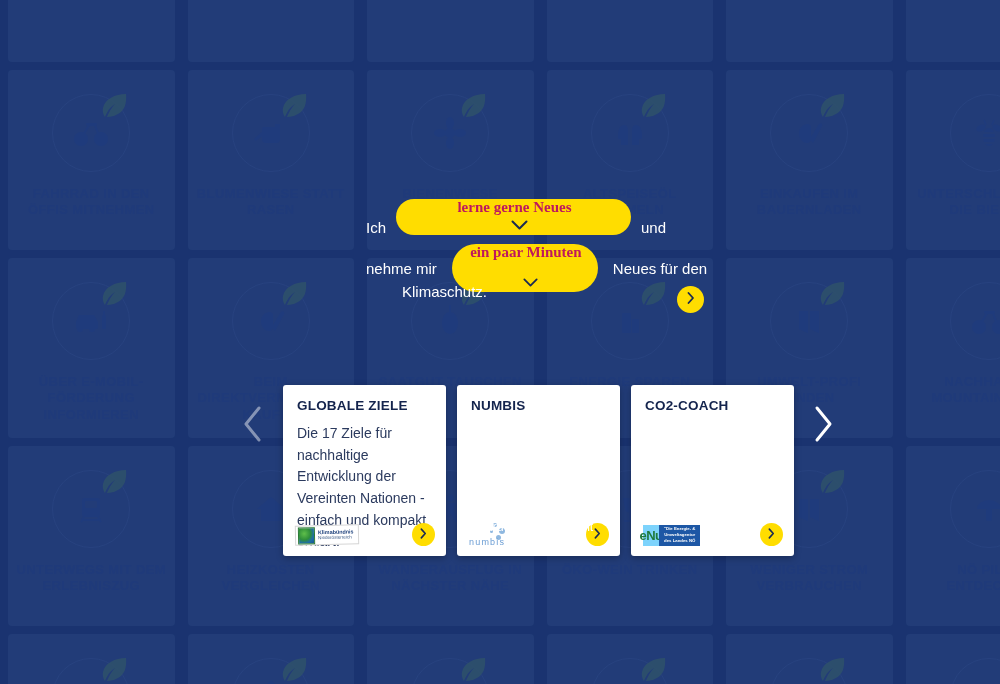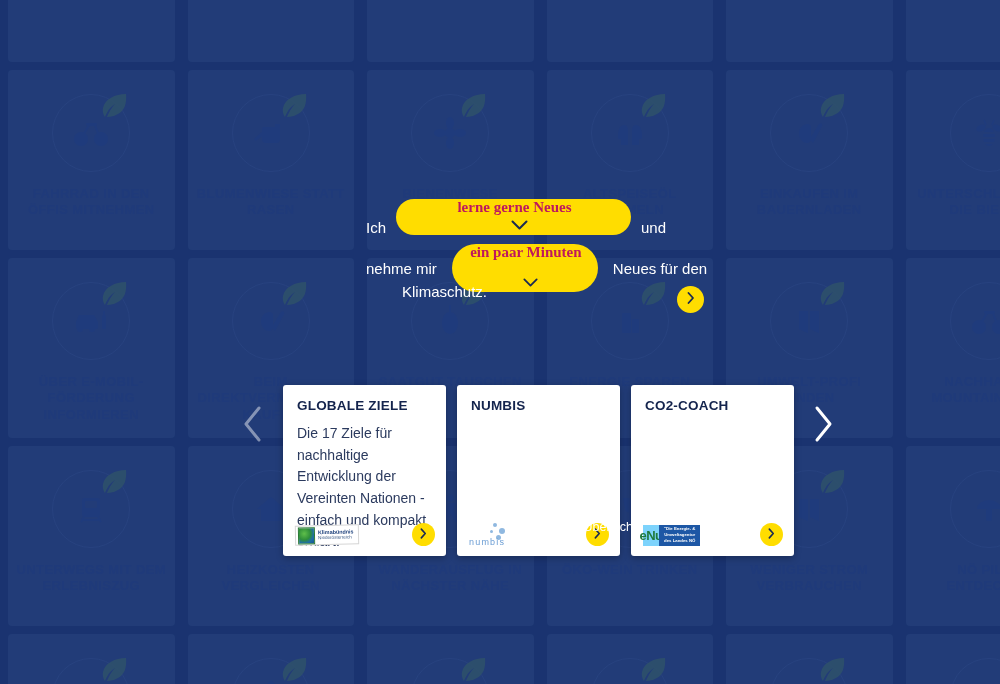--- a/index.html
+++ b/index.html
@@ -182,21 +182,20 @@
     cursor:pointer;background:none;border:none;padding:0;
   }
   #carousel-prev{left:238px;opacity:.45;}
   #carousel-next{left:808px;opacity:1;}
 
   #back-link{
     position:absolute;left:478px;top:520px;
     color:#ffffff;font-size:12.5px;
     text-decoration:none;cursor:pointer;
     white-space:nowrap;
-    margin-left:43px;
   }
 </style>
 </head>
 <body>
 
 <div id="tile-grid" style="top: -118px; height: 940px;">
     <div class="tile row1"></div>
     <div class="tile row1"></div>
     <div class="tile row1"></div>
     <div class="tile row1"></div>

